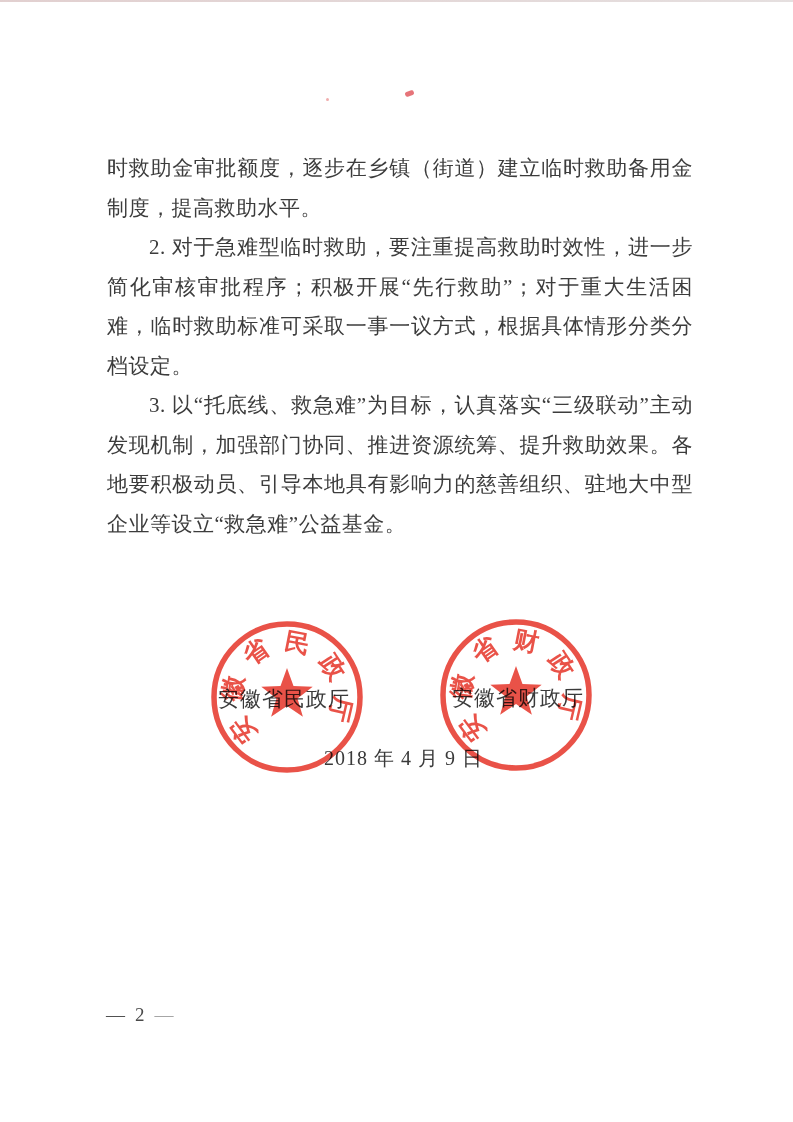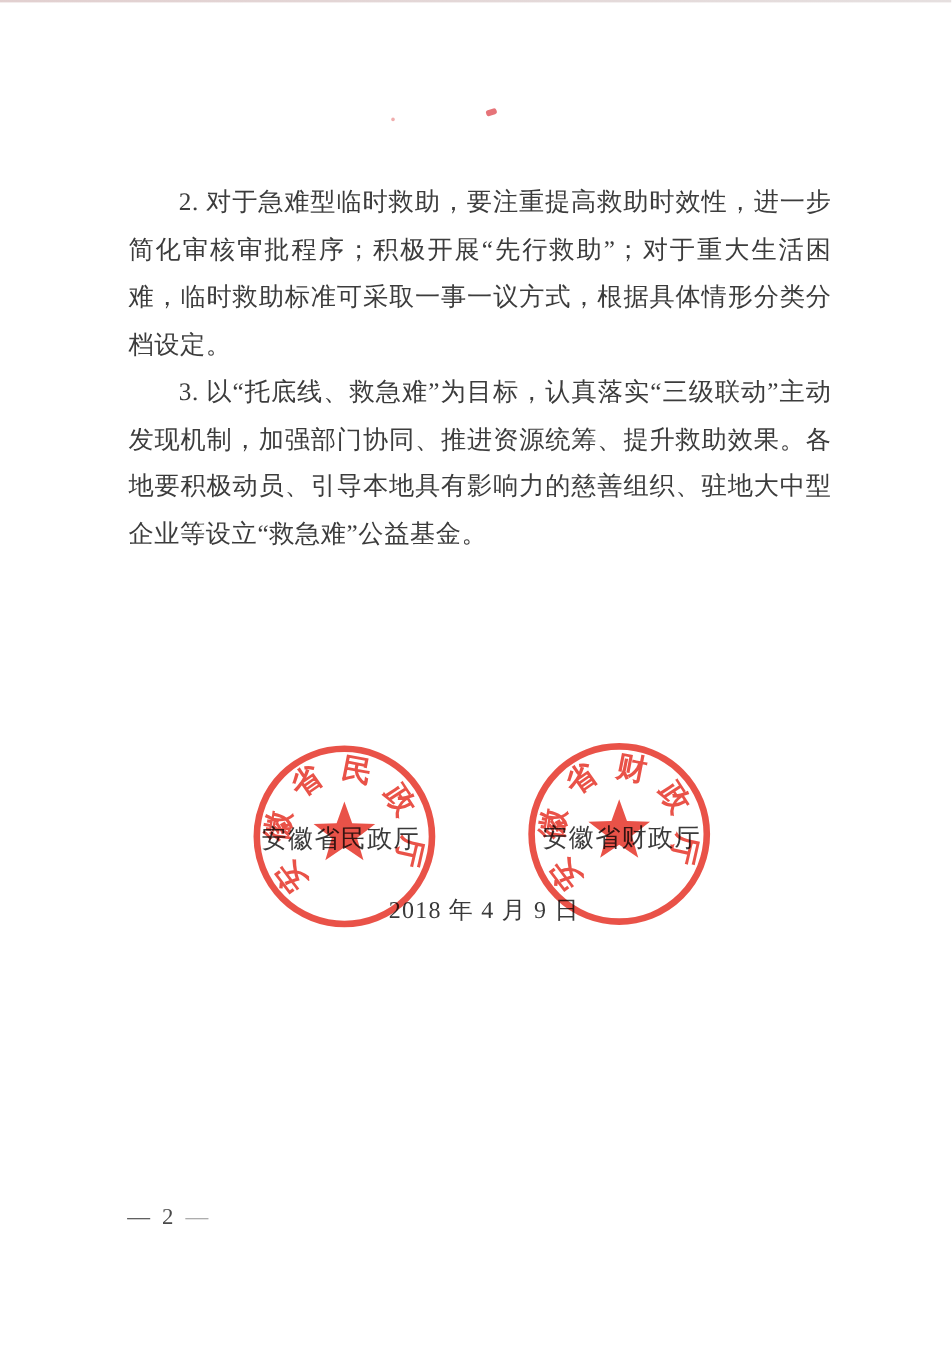--- a/index.html
+++ b/index.html
@@ -96,20 +96,21 @@
 </head>
 <body>
 
 <div class="page">
 
   <div class="scan-edge-top"></div>
   <div class="ink-speck-1"></div>
   <div class="ink-speck-2"></div>
 
   <div class="doc-body">
+    <p>时救助金审批额度，逐步在乡镇（街道）建立临时救助备用金制度，提高救助水平。</p>
     <p class="indent">2. 对于急难型临时救助，要注重提高救助时效性，进一步简化审核审批程序；积极开展“先行救助”；对于重大生活困难，临时救助标准可采取一事一议方式，根据具体情形分类分档设定。</p>
     <p class="indent">3. 以“托底线、救急难”为目标，认真落实“三级联动”主动发现机制，加强部门协同、推进资源统筹、提升救助效果。各地要积极动员、引导本地具有影响力的慈善组织、驻地大中型企业等设立“救急难”公益基金。</p>
   </div>
 
   <div class="sig-name sig-civil">安徽省民政厅</div>
   <div class="sig-name sig-finance">安徽省财政厅</div>
 
   <div class="date-line">2018 年 4 月 9 日</div>
 
   <svg class="seal seal-left" width="160" height="160" viewBox="0 0 160 160">

